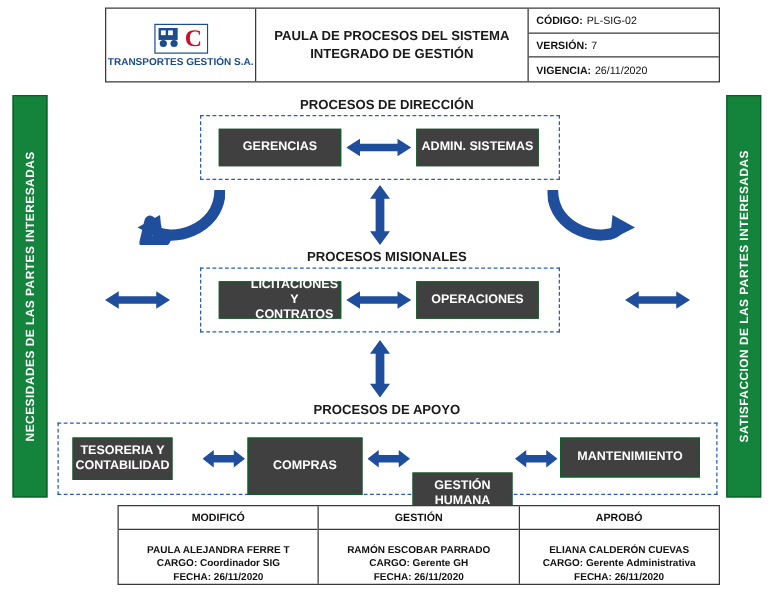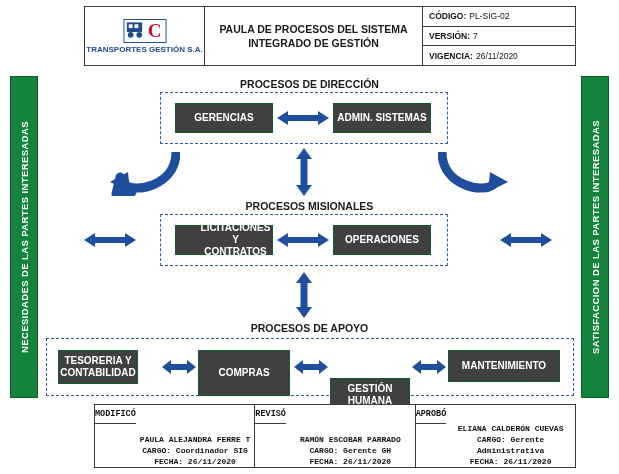--- a/index.html
+++ b/index.html
@@ -180,22 +180,21 @@
     border: 1px solid #3a3a3a;
     box-sizing: border-box;
     display: flex;
     background: #fff;
   }
   .fcol {
     flex: 1;
     border-right: 1px solid #3a3a3a;
     box-sizing: border-box;
     display: flex;
-    flex-direction: row;
-    font-family: Liberation Mono, monospace;
+    flex-direction: column;
   }
   .fcol:last-child { border-right: none; }
   .fhead {
     height: 18px;
     display: flex;
     align-items: center;
     justify-content: center;
     border-bottom: 1px solid #3a3a3a;
     font-size: 8.5px;
     font-weight: bold;
@@ -344,21 +343,21 @@
   <div class="footer">
     <div class="fcol">
       <div class="fhead">MODIFICÓ</div>
       <div class="fbody">
         <div class="nm">PAULA ALEJANDRA FERRE T</div>
         <div class="fch">CARGO: Coordinador SIG</div>
         <div class="fch">FECHA: 26/11/2020</div>
       </div>
     </div>
     <div class="fcol">
-      <div class="fhead">REVISÓ</div>
+      <div class="fhead">GESTIÓN</div>
       <div class="fbody">
         <div class="nm">RAMÓN ESCOBAR PARRADO</div>
         <div class="fch">CARGO: Gerente GH</div>
         <div class="fch">FECHA: 26/11/2020</div>
       </div>
     </div>
     <div class="fcol">
       <div class="fhead">APROBÓ</div>
       <div class="fbody">
         <div class="nm">ELIANA CALDERÓN CUEVAS</div>

